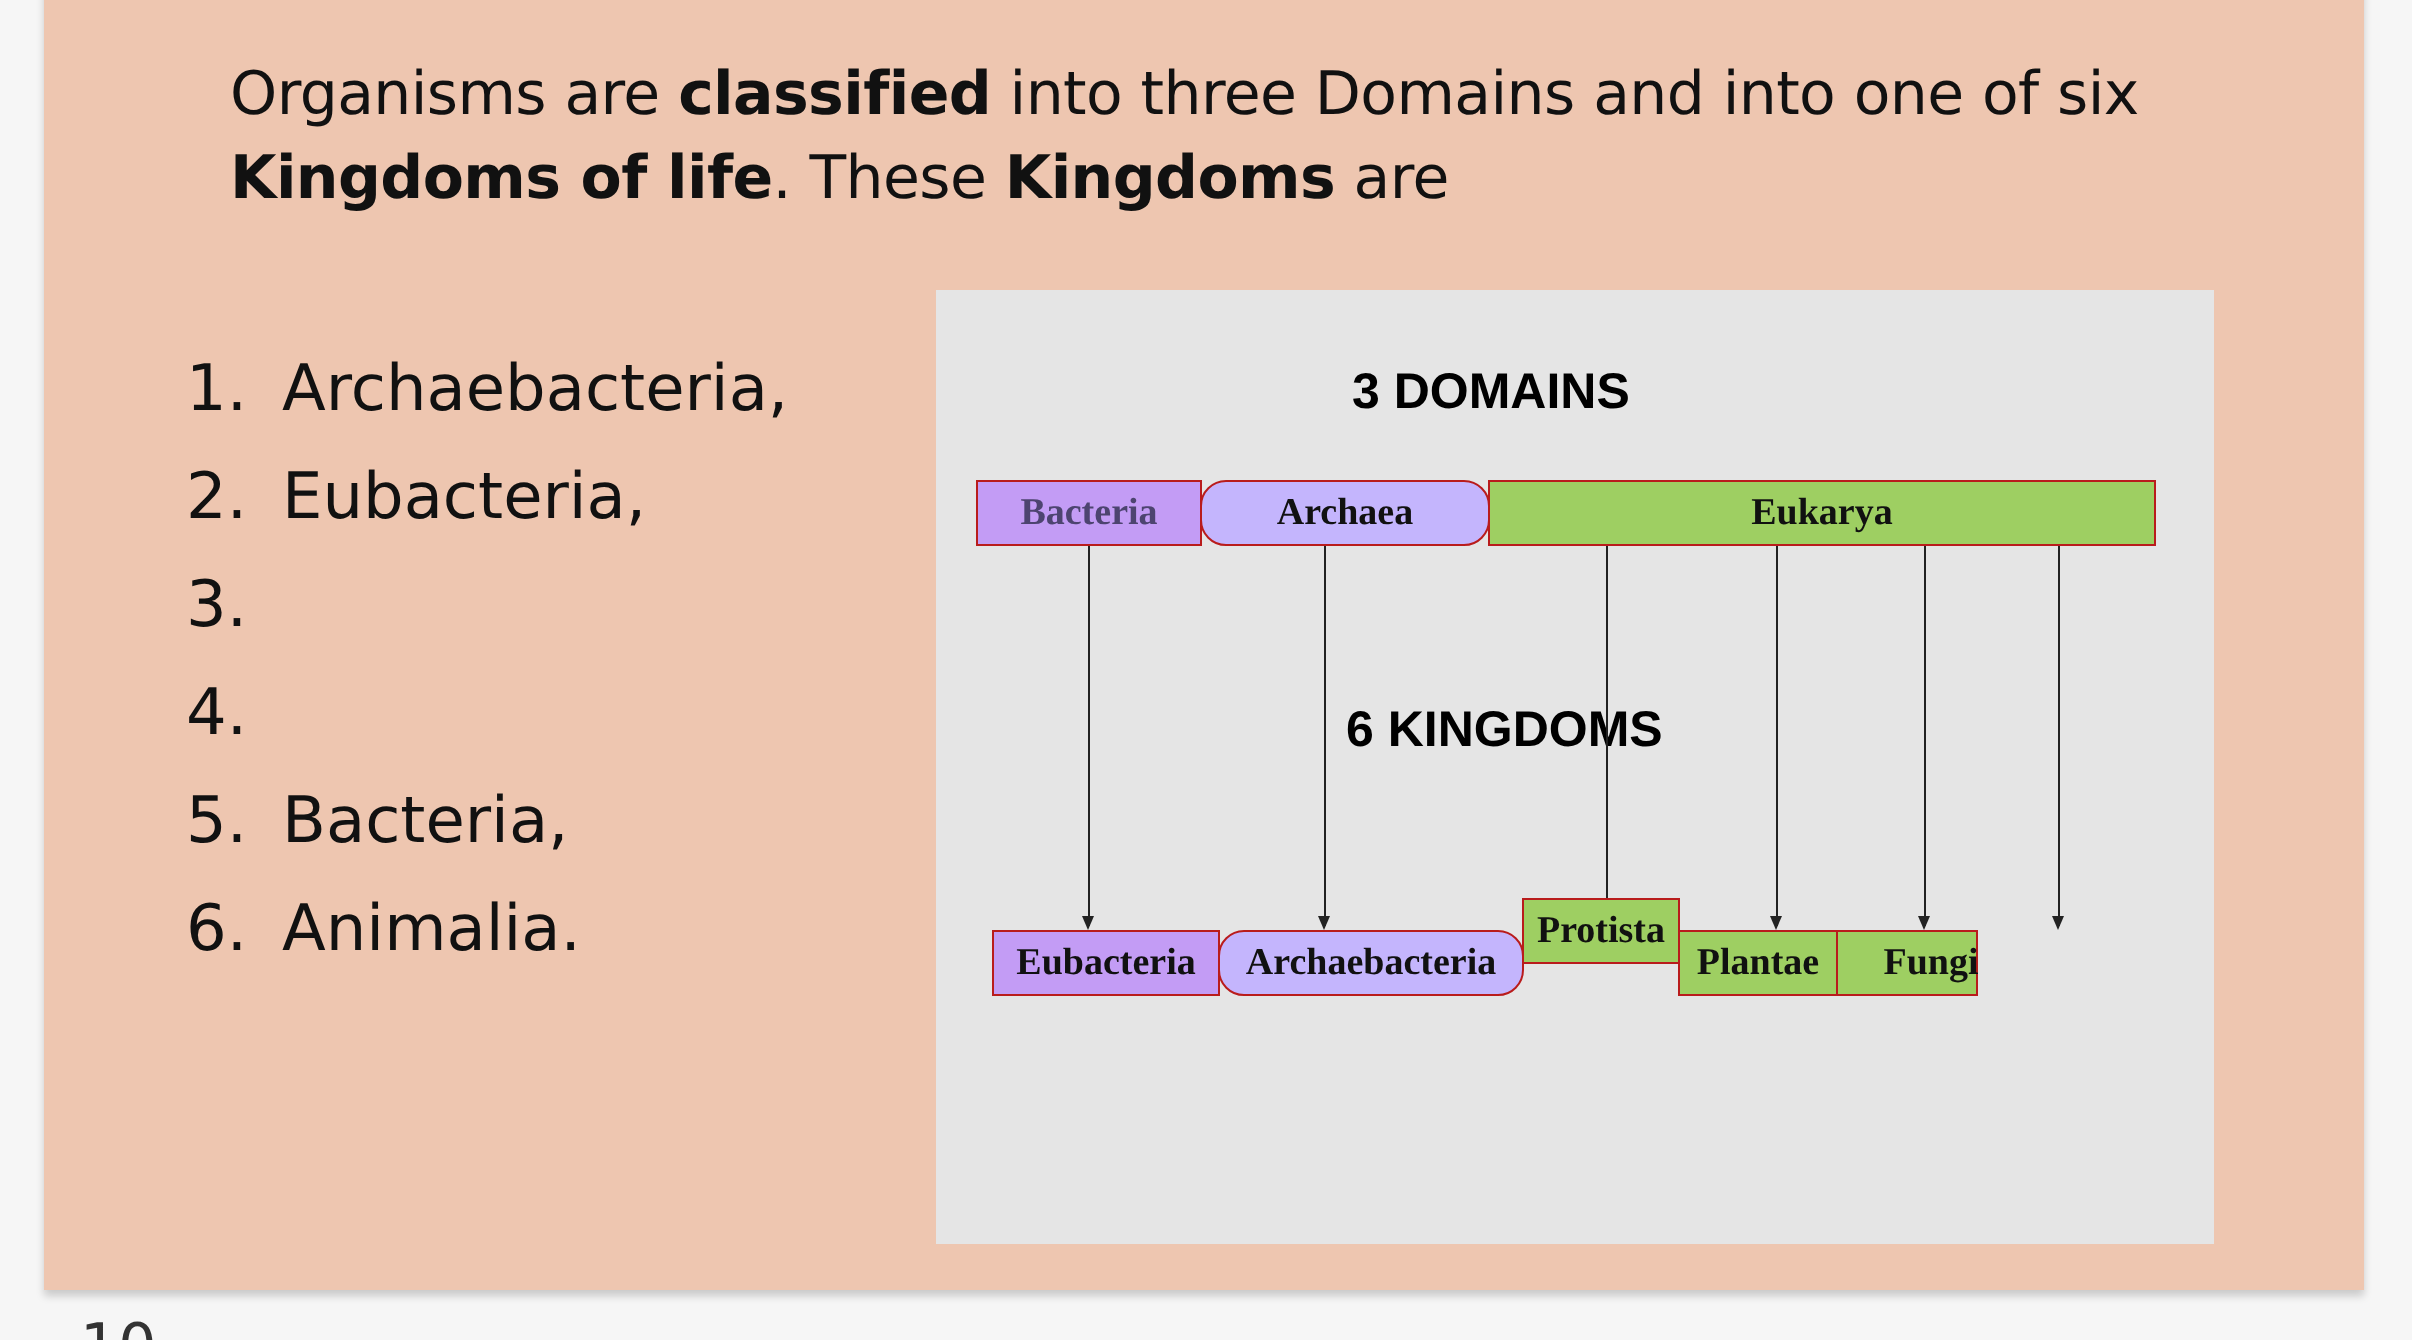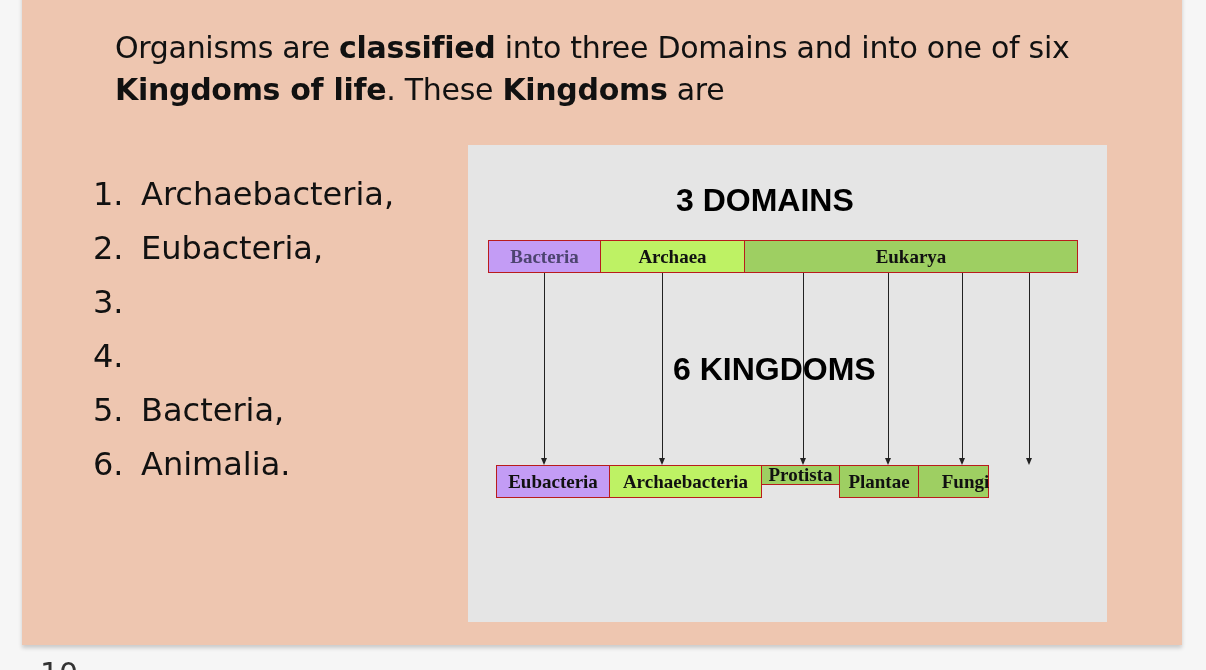--- a/index.html
+++ b/index.html
@@ -54,40 +54,40 @@
       left: 468px;
       top: 145px;
       width: 639px;
       height: 477px;
       background: #e5e5e5;
     }
     .diag-title {
       position: absolute;
       font-family: "Liberation Sans", sans-serif;
       font-weight: bold;
-      font-size: 32px;
+      font-size: 25px;
       color: #000;
       white-space: nowrap;
     }
     .box {
       position: absolute;
       box-sizing: border-box;
       border: 1px solid #b91c1c;
       font-family: "Liberation Serif", serif;
       font-weight: bold;
       font-size: 19px;
       display: flex;
       align-items: center;
       justify-content: center;
       color: #111;
       white-space: nowrap;
     }
     .purple { background: #c39cf5; }
     .purple.domain { color: #4d4470; }
-    .pink { background: #bef264; }
+    .pink { background: #c4b5fd; border-radius: 13px; }
     .green { background: #9ecf62; }
     .vline {
       position: absolute;
       width: 1px;
       background: #222;
     }
     .arrowhead {
       position: absolute;
       width: 0; height: 0;
       border-left: 3px solid transparent;
@@ -158,18 +158,18 @@
   <div class="vline" style="left:561px; top:128px; height:190px;"></div>
   <div class="arrowhead" style="left:558px; top:313px;"></div>
 
   <div class="diag-title" style="left:205px; top:206px;">6 KINGDOMS</div>
 
   <div class="vline" style="left:335px; top:200px; height:50px;"></div>
   <div class="vline" style="left:420px; top:200px; height:50px;"></div>
 
   <div class="box purple" style="left:28px; top:320px; width:114px; height:33px;">Eubacteria</div>
   <div class="box pink" style="left:141px; top:320px; width:153px; height:33px;">Archaebacteria</div>
-  <div class="box green" style="left:293px; top:320px; width:79px; height:20px;text-align:right;">Protista</div>
+  <div class="box green" style="left:293px; top:304px; width:79px; height:33px;text-align:right;">Protista</div>
   <div class="box green" style="left:371px; top:320px; width:80px; height:33px;">Plantae</div>
   <div class="box green" style="left:450px; top:320px; width:71px; height:33px;padding-left:24px;">Fungi</div>
 </div>
 
 <div class="slide-num">10</div>
 
 </body></html>

